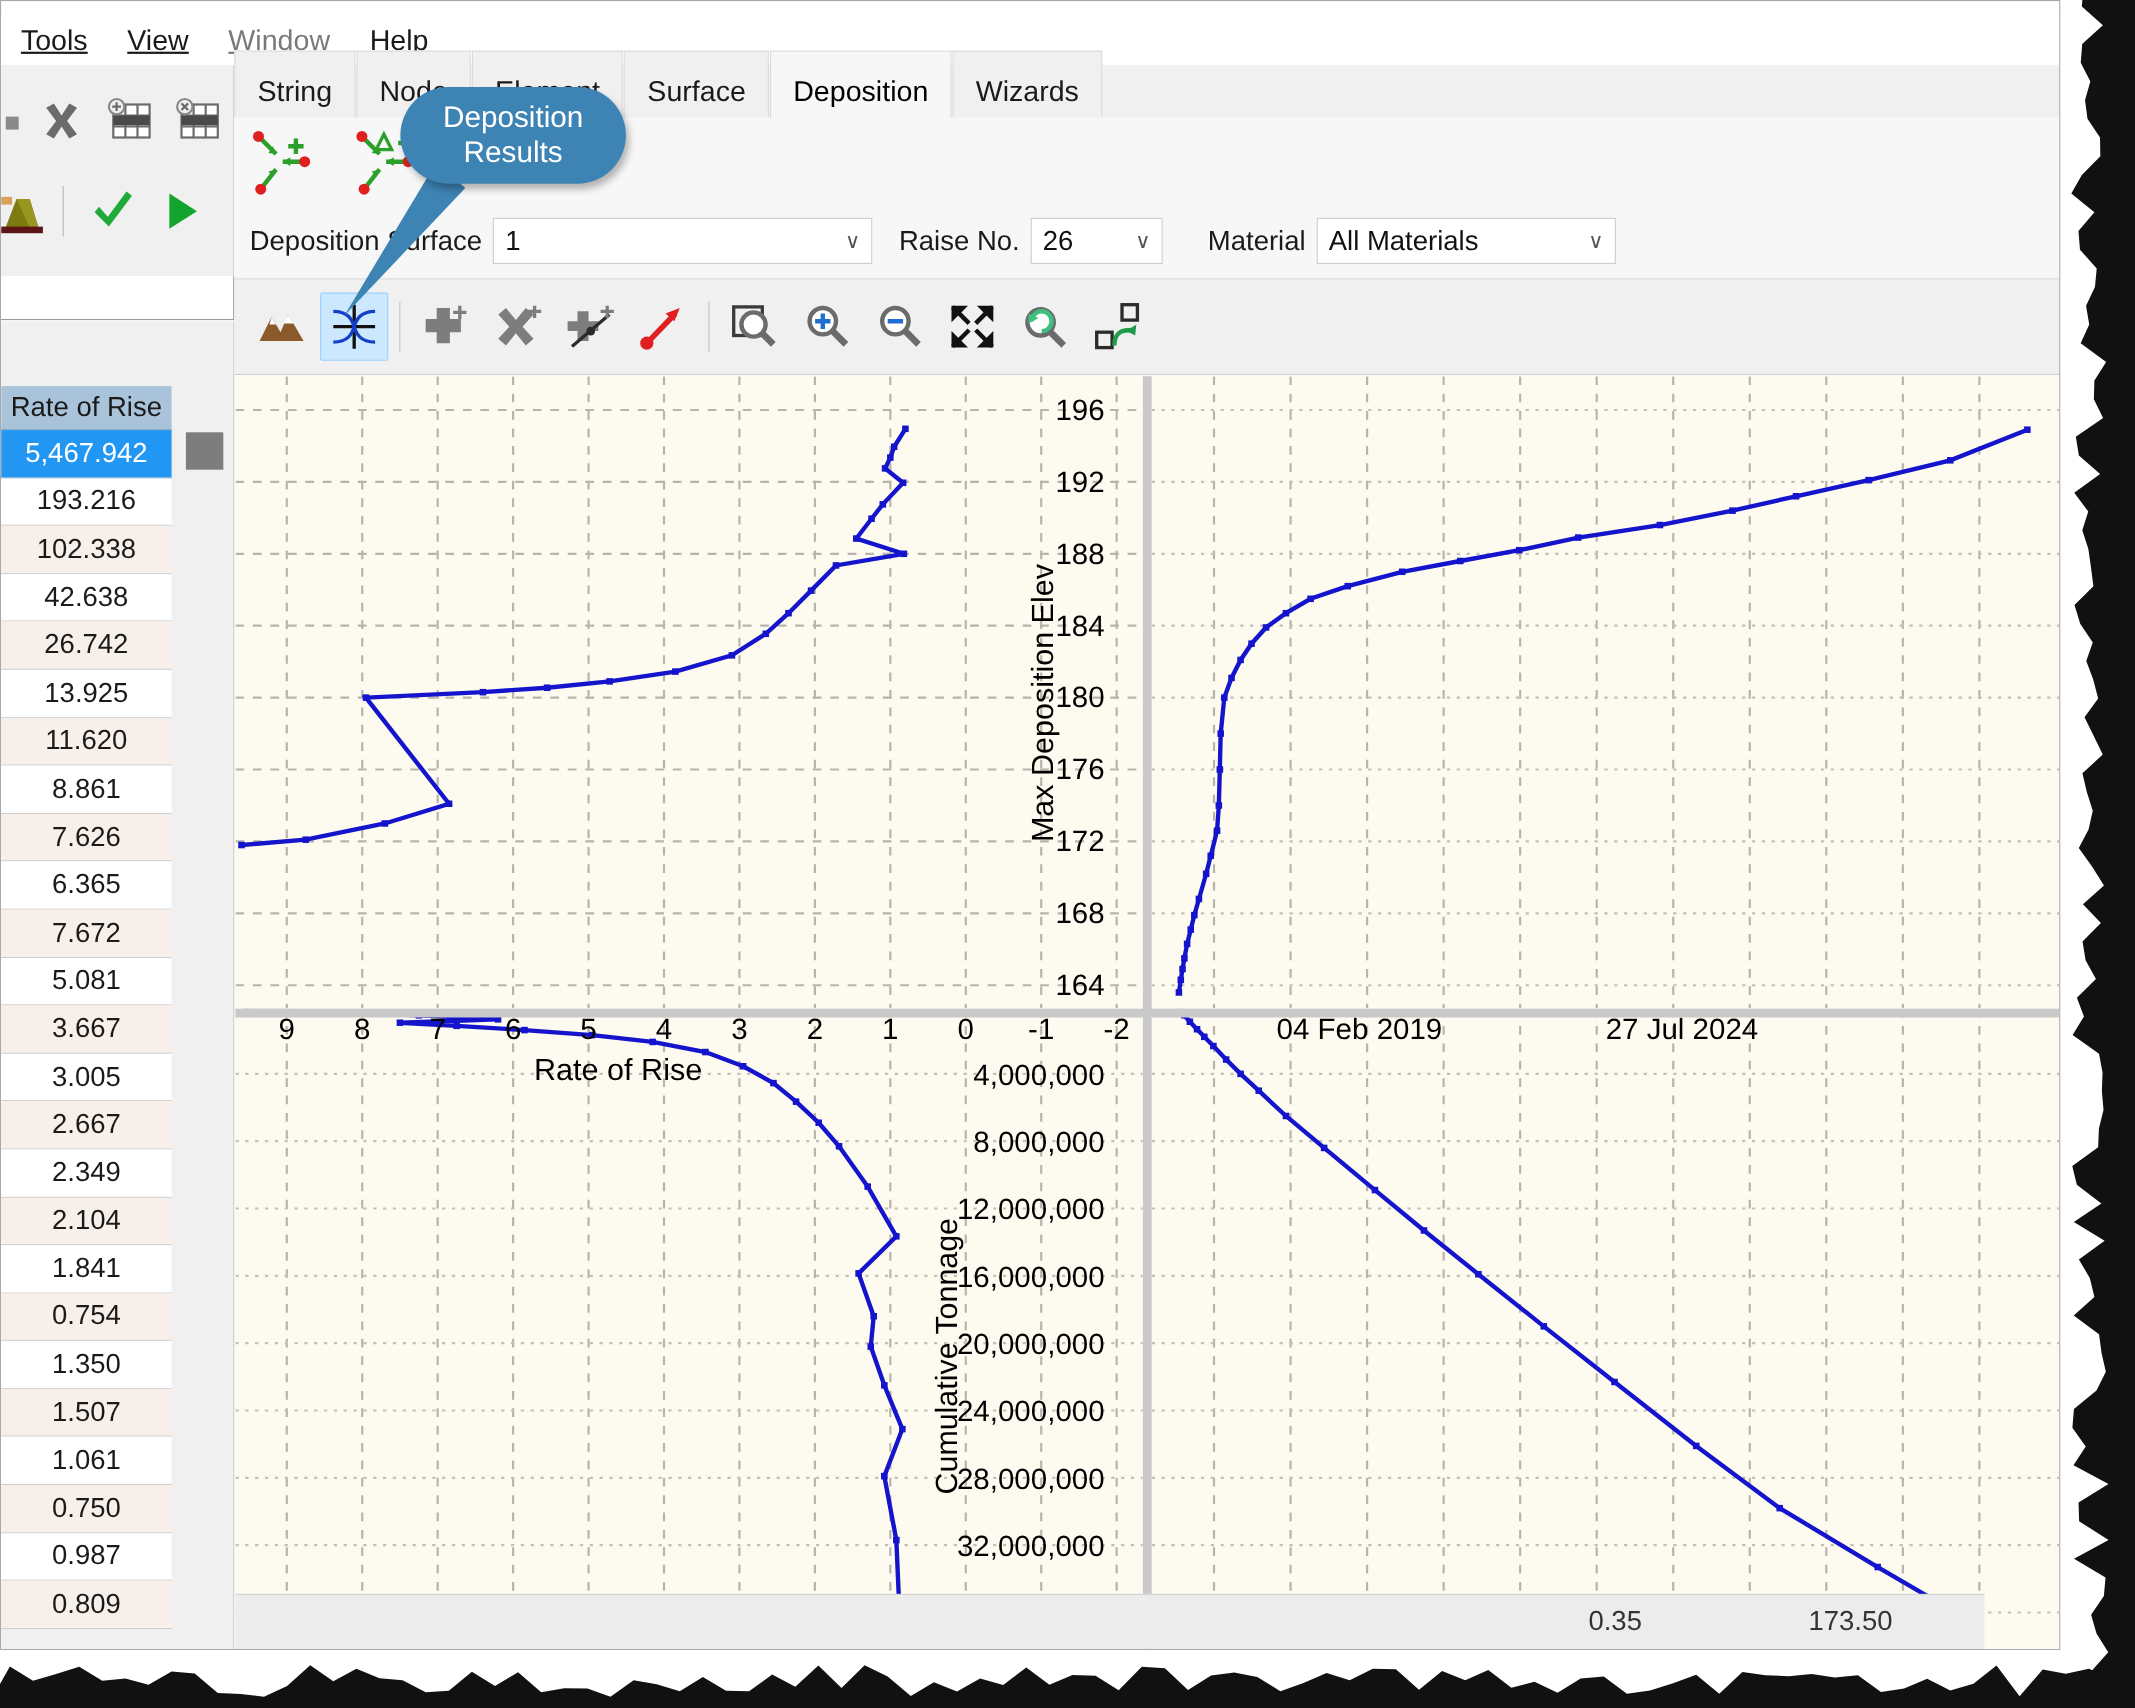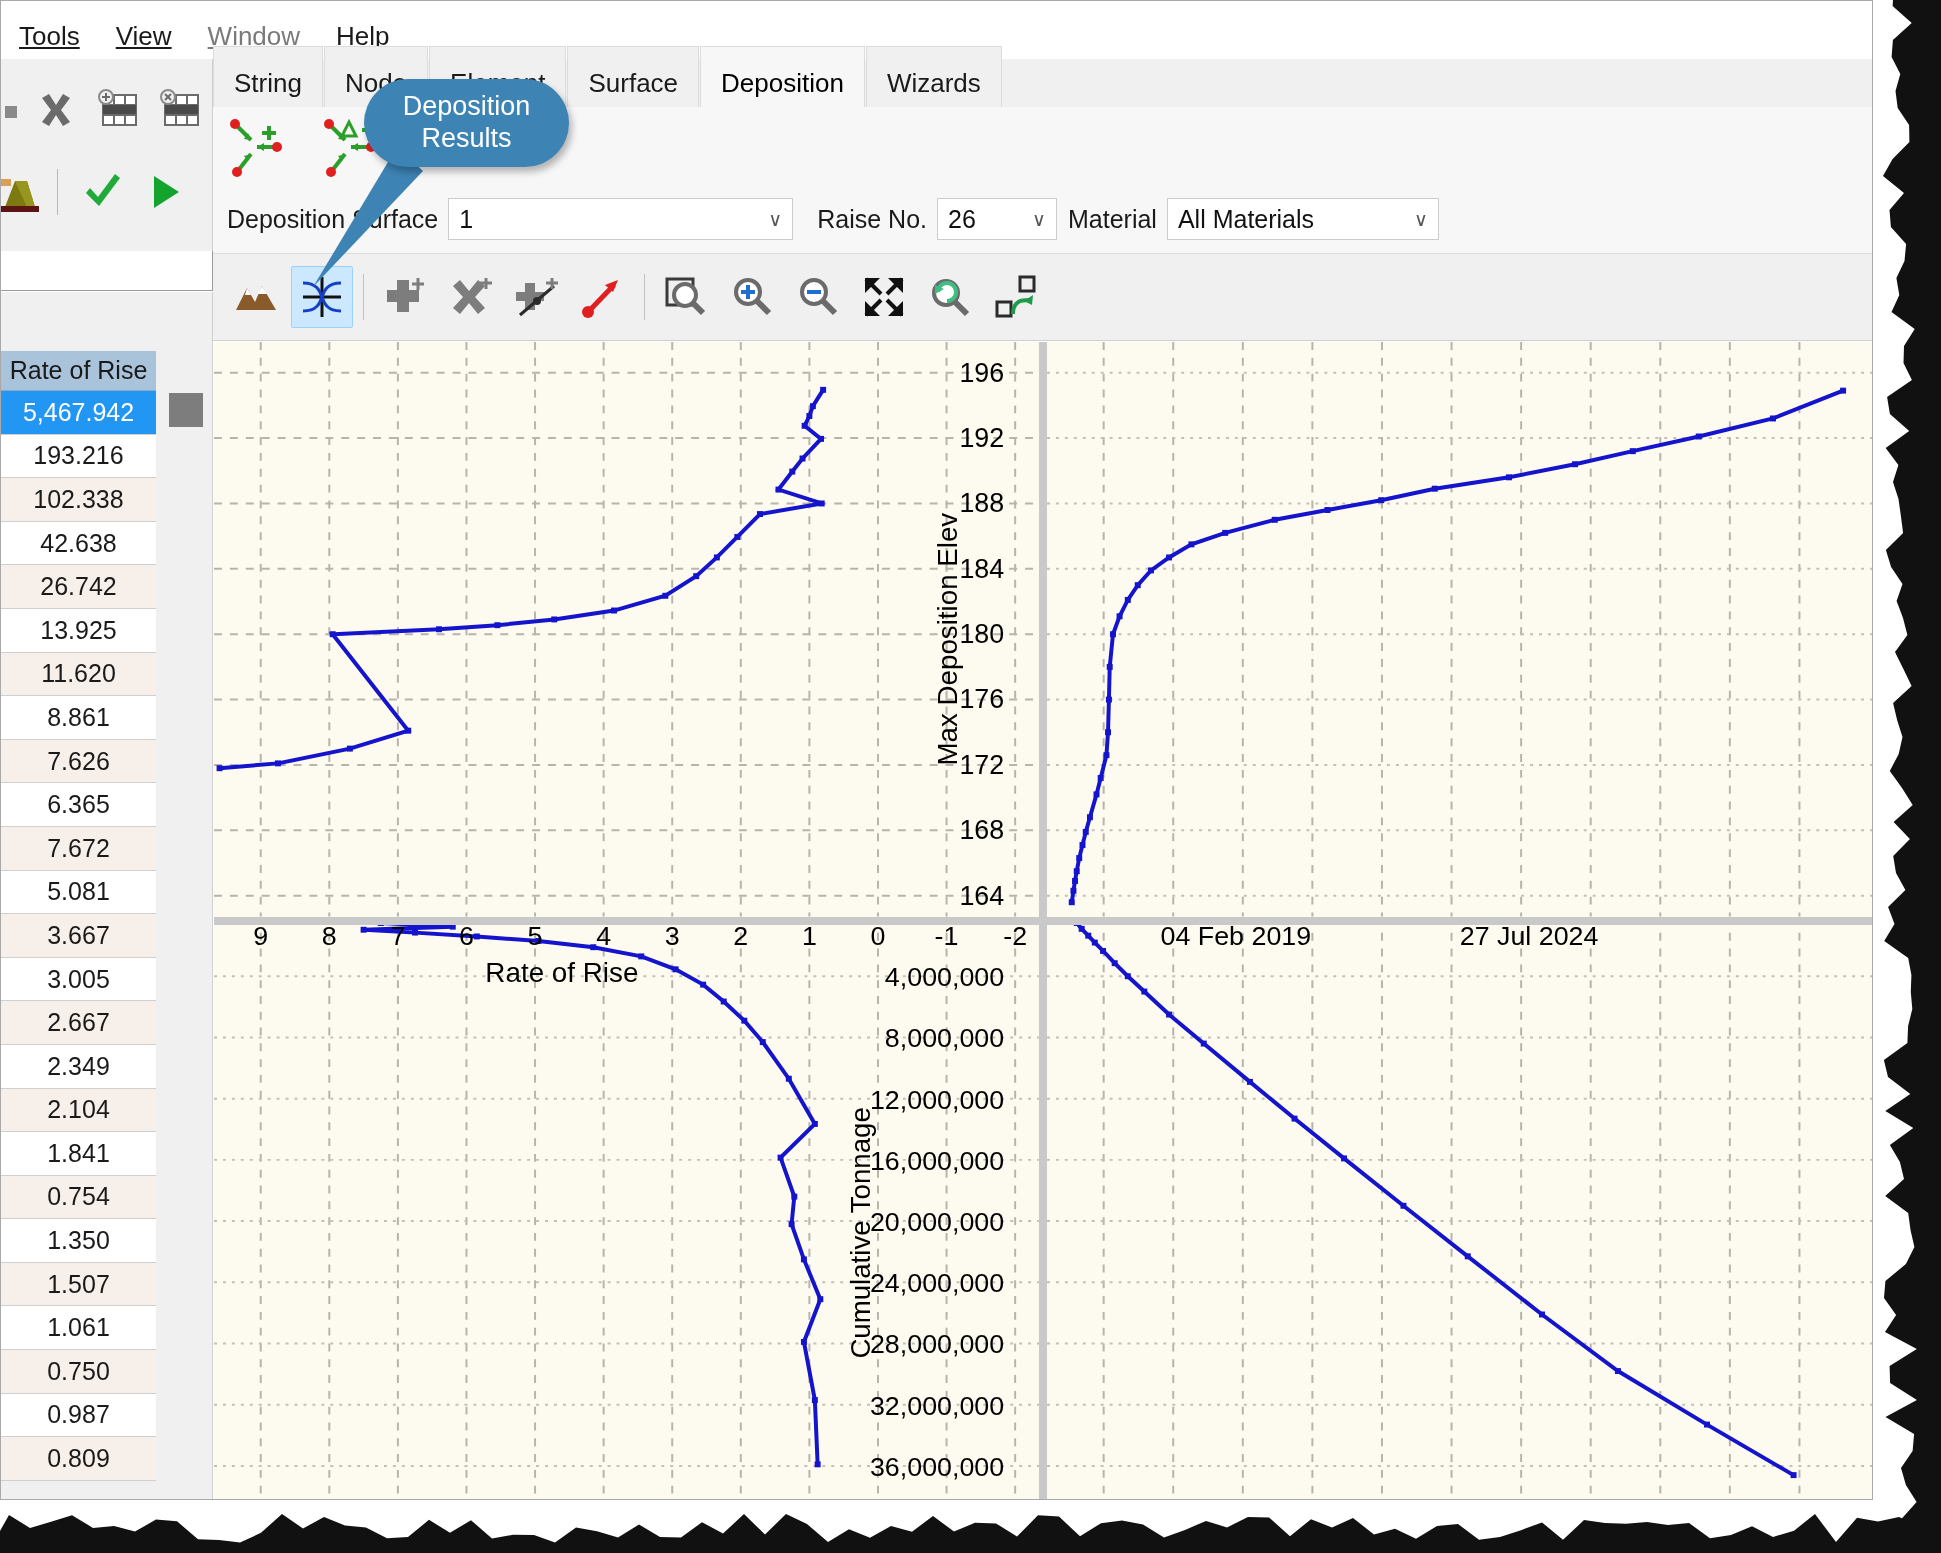--- a/index.html
+++ b/index.html
@@ -78,21 +78,21 @@
   .ctl-label{font-size:25px;color:#1a1a1a;margin-right:10px;white-space:nowrap;}
   .combo{
     height:42px;background:#ffffff;border:1px solid #cccccc;
     display:flex;align-items:center;box-sizing:border-box;position:relative;
   }
   .combo .cval{font-size:25px;color:#111;padding-left:10px;flex:1;white-space:nowrap;}
   .combo .carrow{
     width:34px;text-align:center;font-size:19px;color:#555;user-select:none;
   }
   #combo-surface{width:345px;margin-right:24px;}
-  #combo-raise{width:120px;margin-right:11px;justify-content:flex-end;}
+  #combo-raise{width:120px;margin-right:41px;justify-content:flex-end;}
   #combo-material{width:272px;}
   
   #chart-toolbar{
     position:absolute;left:212px;top:252px;right:0;height:88px;
     background:#f0f0f0;border-top:1px solid #dcdcdc;border-bottom:1px solid #cfcfcf;
     display:flex;align-items:center;padding-left:12px;box-sizing:border-box;gap:4px;
   }
   .cb-btn{
     width:62px;height:62px;display:flex;align-items:center;justify-content:center;
     box-sizing:border-box;border:1px solid transparent;border-radius:2px;
@@ -769,20 +769,24 @@
           <text class="ticklbl" id="date-lbl-1" x="190" y="28" text-anchor="middle">04 Feb 2019</text>
           <text class="ticklbl" id="date-lbl-2" x="485" y="28" text-anchor="middle">27 Jul 2024</text>
         </g>
       </svg>
     </div>
 
     <div id="split-v"></div>
     <div id="split-h"></div>
   </div>
 
+  <div id="bottom-status">
+    <span class="status-txt" style="left:1230px;top:10px;">0.35</span>
+    <span class="status-txt" style="left:1430px;top:10px;">173.50</span>
+  </div>
 
   <svg id="callout-tail" viewBox="0 0 130 150">
     <polygon points="96,6 122,30 12,146" fill="#3d83b4"></polygon>
   </svg>
   <div id="callout">
     <span>
       <span>Deposition</span><br>
       <span>Results</span>
     </span>
   </div>

